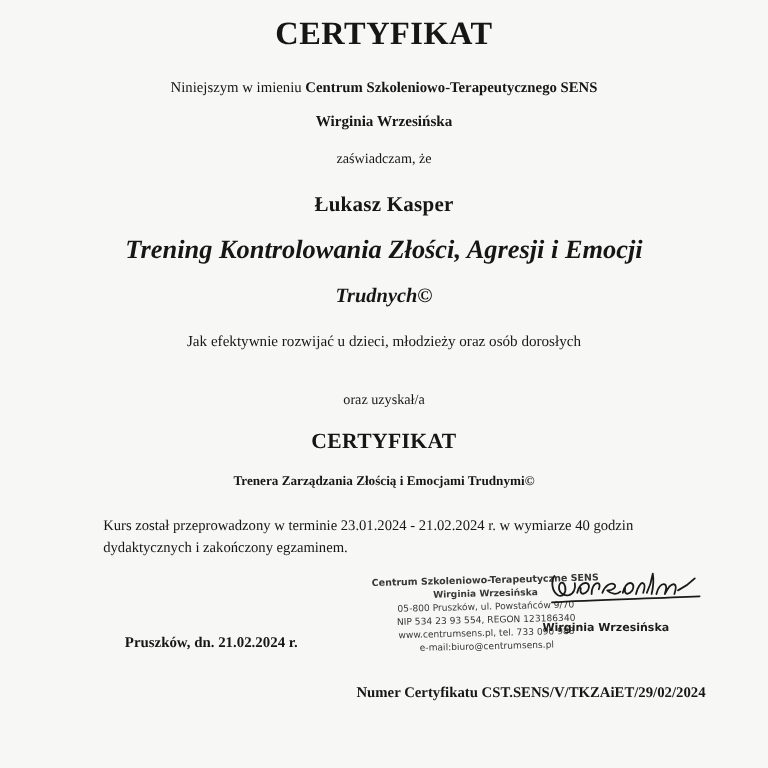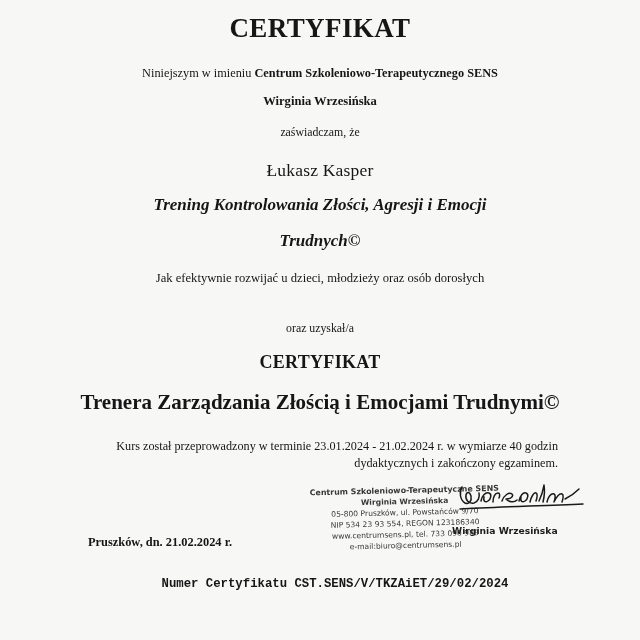--- a/index.html
+++ b/index.html
@@ -41,30 +41,30 @@
     font-size: 12.6px;
     font-weight: bold;
     margin-top: 14px;
   }
   .line-attest {
     font-size: 11.8px;
     margin-top: 16px;
   }
   .recipient {
     font-size: 17.5px;
-    font-weight: normal;
+    font-weight: bold;
     margin-top: 20px;
     letter-spacing: 0.2px;
   }
   .line-completed {
     font-size: 11.8px;
     margin-top: 22px;
   }
   .course-title {
-    font-size: 17px;
+    font-size: 22px;
     font-weight: bold;
     font-style: italic;
     margin-top: 14px;
     line-height: 1.15;
   }
   .course-title-2 {
     font-size: 17px;
     font-weight: bold;
     font-style: italic;
     margin-top: 16px;
@@ -84,30 +84,30 @@
     font-size: 11.8px;
     margin-top: 34px;
   }
   .subtitle-cert {
     font-size: 18px;
     font-weight: bold;
     margin-top: 16px;
     letter-spacing: 0.3px;
   }
   .trainer-title {
-    font-size: 21px;
+    font-size: 11px;
     font-weight: bold;
     margin-top: 17px;
   }
 
   .course-info {
     font-size: 12.2px;
     margin-top: 23px;
     line-height: 1.45;
-    text-align: right;
+    text-align: left;
     padding: 0 30px 0 34px;
   }
 
   .sign-area {
     position: relative;
     height: 86px;
     margin-top: 6px;
   }
   .stamp {
     position: absolute;
@@ -138,34 +138,33 @@
     left: 400px;
     top: 46px;
     font-family: "DejaVu Sans", "Liberation Sans", sans-serif;
     font-size: 9.2px;
     font-weight: bold;
     color: #1d1d1d;
     white-space: nowrap;
   }
   .place-date {
     position: absolute;
-    left: 36px;
+    left: 52px;
     top: 56px;
     font-size: 12.4px;
     font-weight: bold;
     white-space: nowrap;
   }
 
   .cert-number {
     font-size: 12.3px;
     font-weight: bold;
     margin-top: 12px;
-    text-align: center;
+    text-align: right;
     padding-left: 30px;
-    font-family: Liberation Mono, monospace;
   }
 </style>
 </head>
 <body>
 
 <div class="page">
 
   <div class="doc-title center">CERTYFIKAT</div>
 
   <div class="line-issuer center">

